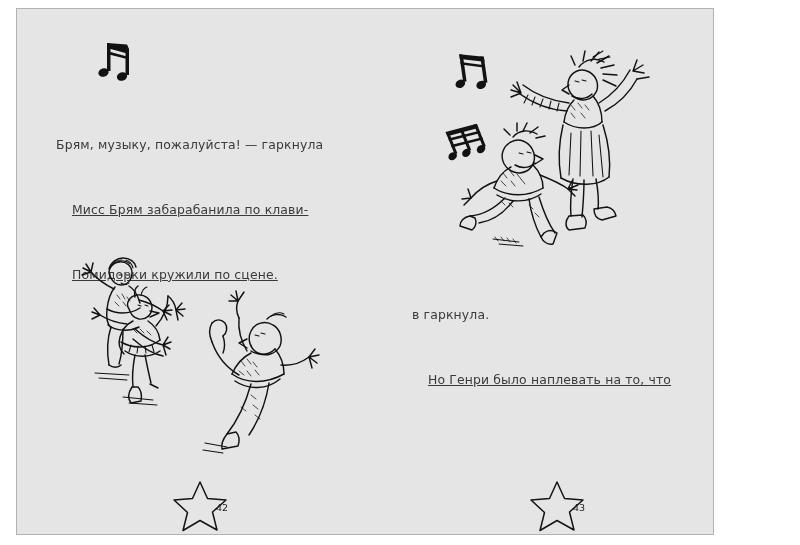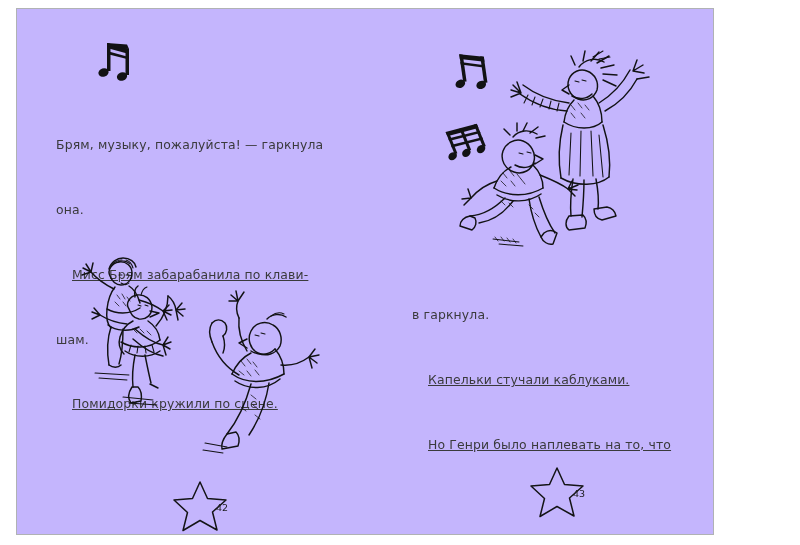--- a/index.html
+++ b/index.html
@@ -17,21 +17,21 @@
 
   
   #spread-frame {
     position: absolute;
     left: 16px;
     top: 8px;
     width: 698px;
     height: 527px;
     border: 1px solid #b0b2b4;
     box-sizing: border-box;
-    background: #c4b5fd;
+    background: #e5e5e5;
   }
 
   .page {
     position: absolute;
     top: 0;
     height: 100%;
     box-sizing: border-box;
   }
   #page-left  { left: 0;     width: 349px; }
   #page-right { left: 349px; width: 349px; }
@@ -51,21 +51,21 @@
   #left-text  { left: 39px;  top: 82px;  width: 290px; }
   #right-text { left: 46px;  top: 252px; width: 295px; }
 
   
   .page-star {
     position: absolute;
     width: 56px;
     height: 54px;
   }
   #star-left  { left: 155px; top: 470px; }
-  #star-right { left: 163px; top: 456px; }
+  #star-right { left: 163px; top: 470px; }
   .page-star .num {
     position: absolute;
     left: 0;
     top: 23px;
     width: 100%;
     text-align: right;
     font-size: 9.5px;
     color: #1d1d1f;
     font-family: "DejaVu Sans", sans-serif;
   }
@@ -103,23 +103,21 @@
           <ellipse cx="10.5" cy="37.5" rx="5.2" ry="4.2" transform="rotate(-17 10.5 37.5)"></ellipse>
           <ellipse cx="29" cy="41.5" rx="5.2" ry="4.2" transform="rotate(-17 29 41.5)"></ellipse>
           <path d="M14 8 L34 9.5 L36 14 L14 11 Z"></path>
           <path d="M14 16 L34 21.5 L34 24 L14 19 Z"></path>
         </g>
       </svg>
     </div>
 
     <div class="text-block" id="left-text">
       <span class="line">Брям, музыку, пожалуйста! — гаркнула</span>
-      <span class="line">она.</span>
       <span class="line indent">Мисс Брям забарабанила по клави-</span>
-      <span class="line">шам.</span>
       <span class="line indent">Помидорки кружили по сцене.</span>
     </div>
 
     <div class="illus" id="illus-kids">
       <svg viewBox="0 0 300 212" width="300" height="212" aria-hidden="true">
 
         <g>
 
           <path class="ink" d="M55 29 c-3 -6 2 -13 9 -14 c7 -1 13 4 13 11 c0 7 -5 12 -11 12 c-6 0 -9 -4 -11 -9 z"></path>
 
@@ -347,21 +345,20 @@
 
           <path class="ink-thin" d="M52 196 l26 3"></path>
           <path class="ink-thin" d="M58 201 l24 2"></path>
           <path class="hatch" d="M54 194 l3 4 M60 194 l3 4 M66 195 l3 4 M72 196 l3 4"></path>
         </g>
       </svg>
     </div>
 
     <div class="text-block" id="right-text">
       <span class="line">в гаркнула.</span>
-      <span class="line indent">Капельки стучали каблуками.</span>
       <span class="line indent">Но Генри было наплевать на то, что</span>
       
       
       
       
       
     </div>
 
     <div class="page-star" id="star-right">
       <svg viewBox="0 0 56 54" width="56" height="54" aria-hidden="true">

